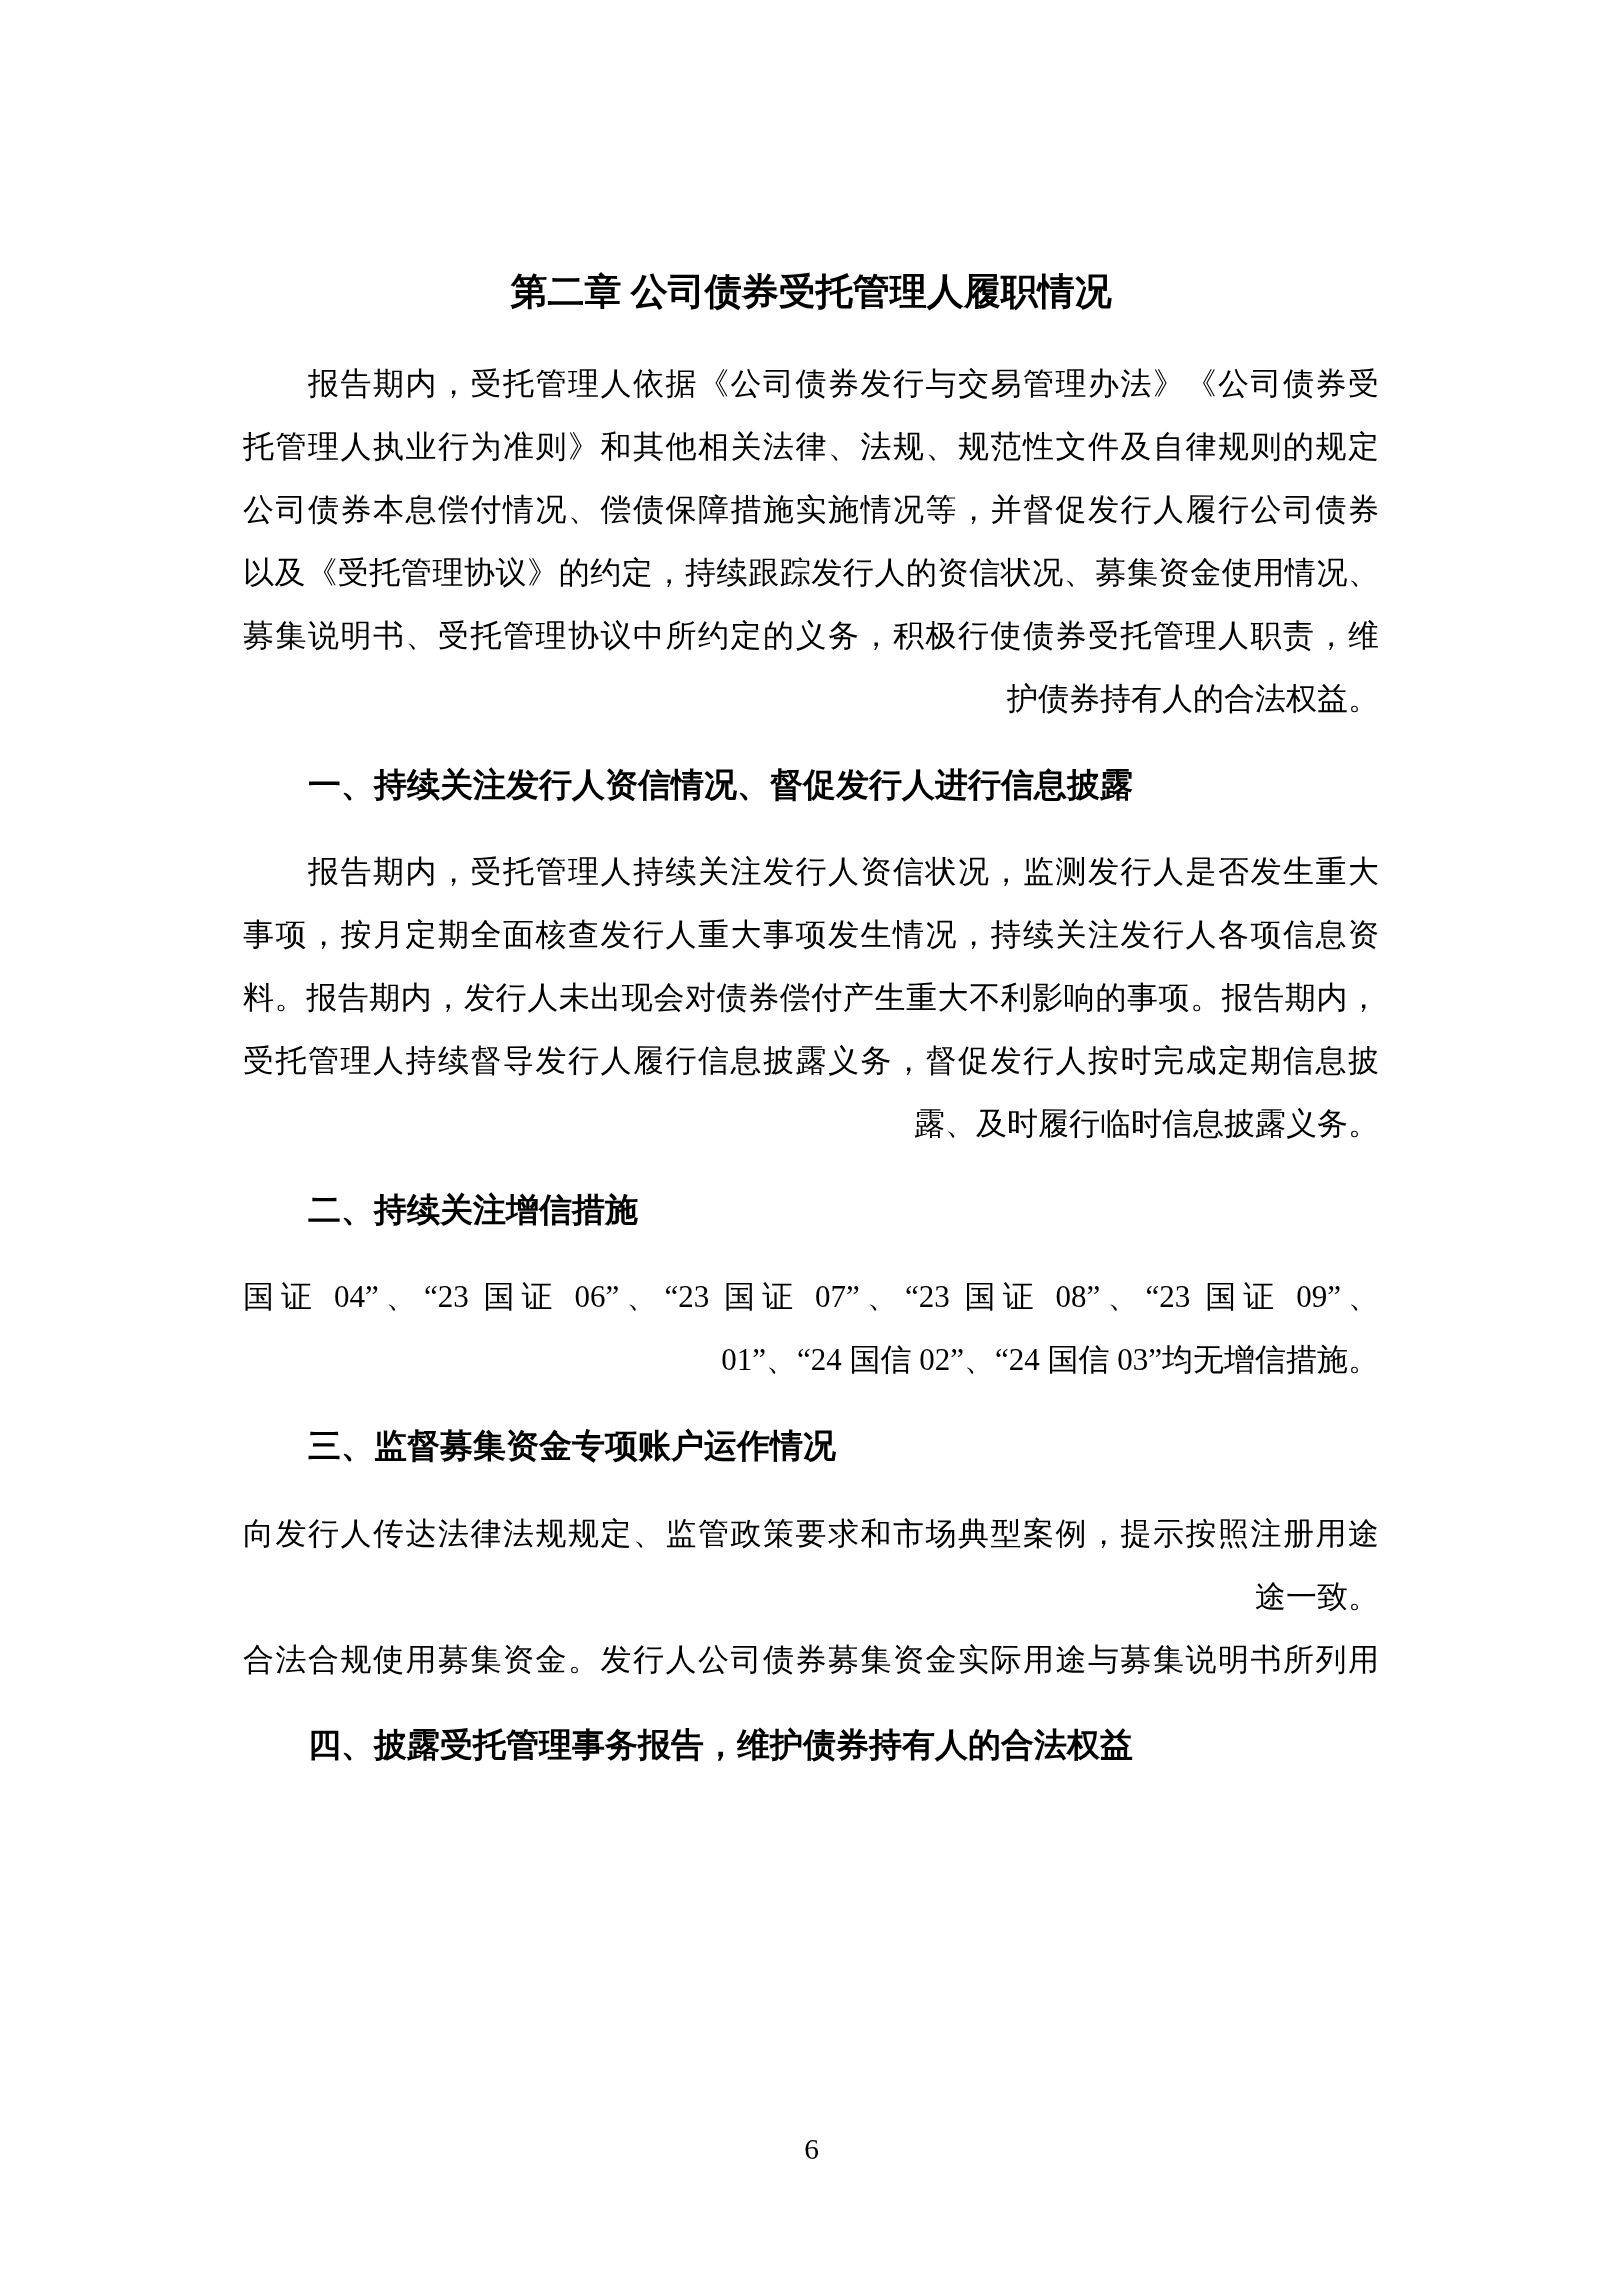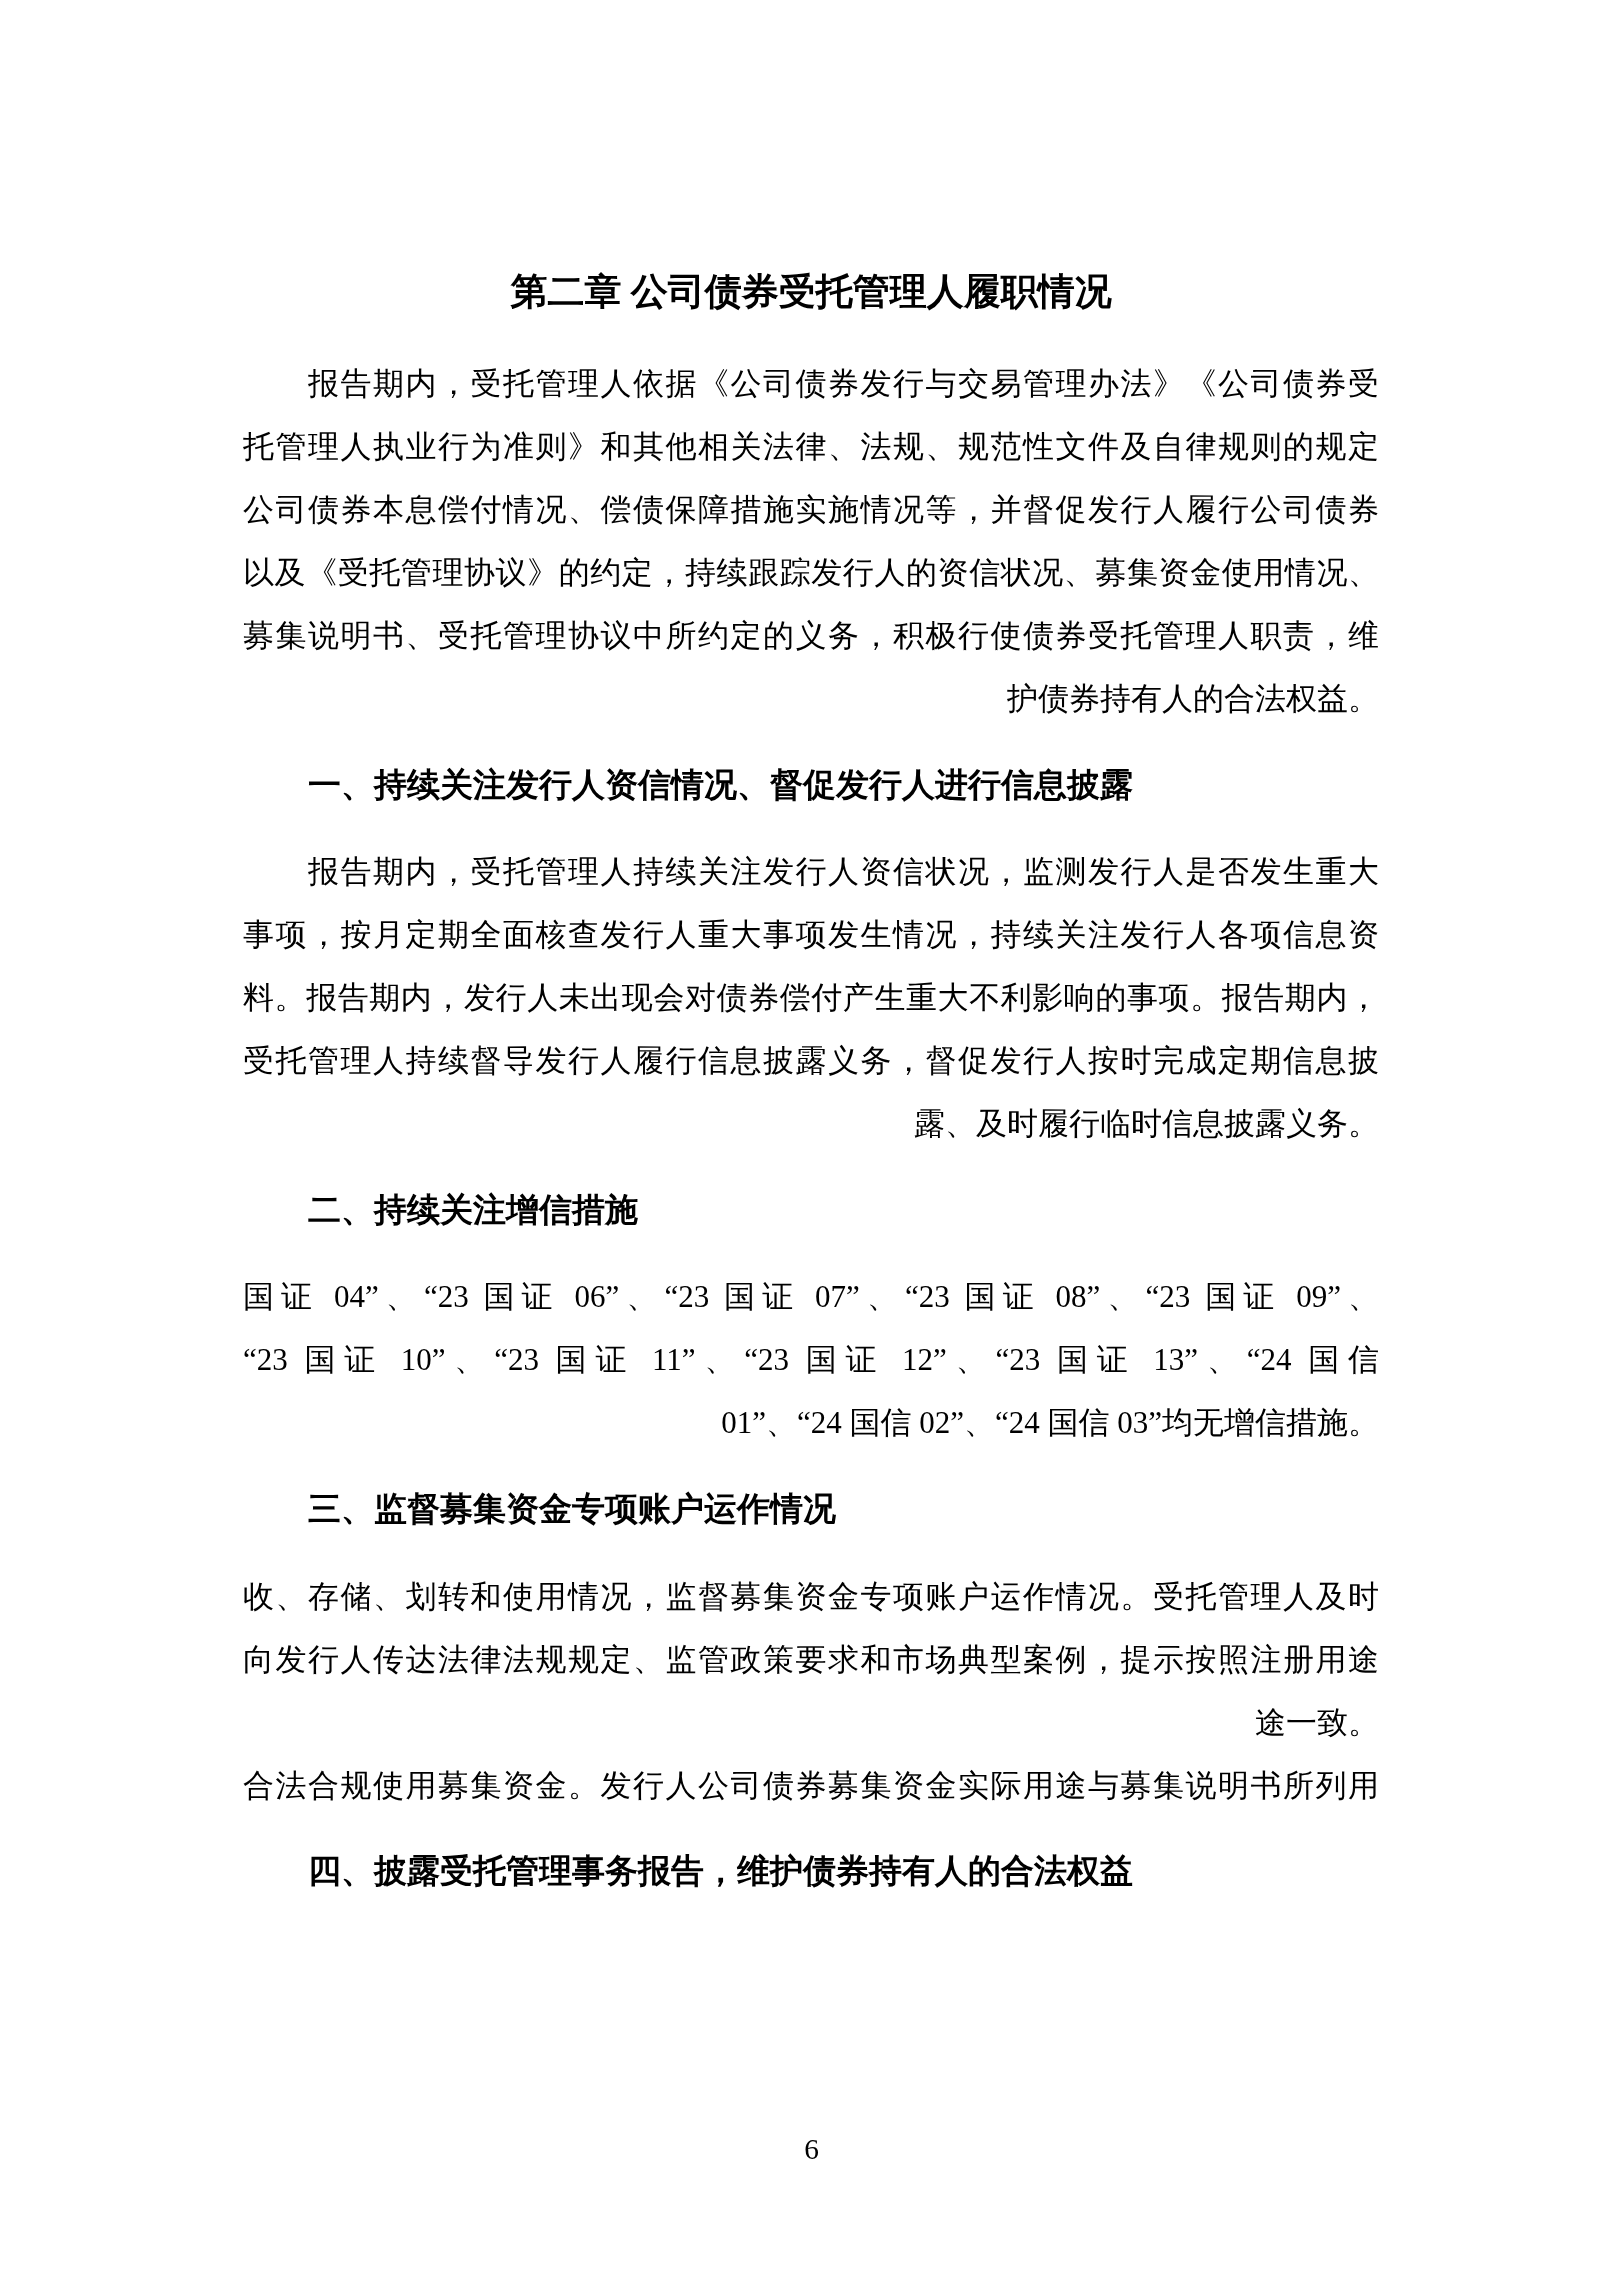--- a/index.html
+++ b/index.html
@@ -87,28 +87,26 @@
       <div class="line just">事项，按月定期全面核查发行人重大事项发生情况，持续关注发行人各项信息资</div>
       <div class="line just">料。报告期内，发行人未出现会对债券偿付产生重大不利影响的事项。报告期内，</div>
       <div class="line just">受托管理人持续督导发行人履行信息披露义务，督促发行人按时完成定期信息披</div>
       <div class="line">露、及时履行临时信息披露义务。</div>
     </div>
 
     <div class="heading">二、持续关注增信措施</div>
 
     <div class="para">
       <div class="line just">国证 04”、“23 国证 06”、“23 国证 07”、“23 国证 08”、“23 国证 09”、</div>
-      <div class="line just">“23 国证 10”、“23 国证 11”、“23 国证 12”、“23 国证 13”、“24 国信</div>
       <div class="line">01”、“24 国信 02”、“24 国信 03”均无增信措施。</div>
     </div>
 
     <div class="heading">三、监督募集资金专项账户运作情况</div>
 
     <div class="para">
-      <div class="line just">收、存储、划转和使用情况，监督募集资金专项账户运作情况。受托管理人及时</div>
       <div class="line just">向发行人传达法律法规规定、监管政策要求和市场典型案例，提示按照注册用途</div>
       <div class="line">途一致。</div>
       <div class="line just">合法合规使用募集资金。发行人公司债券募集资金实际用途与募集说明书所列用</div>
     </div>
 
     <div class="heading">四、披露受托管理事务报告，维护债券持有人的合法权益</div>
 
   </div>
 
   <div class="pageno">6</div>

